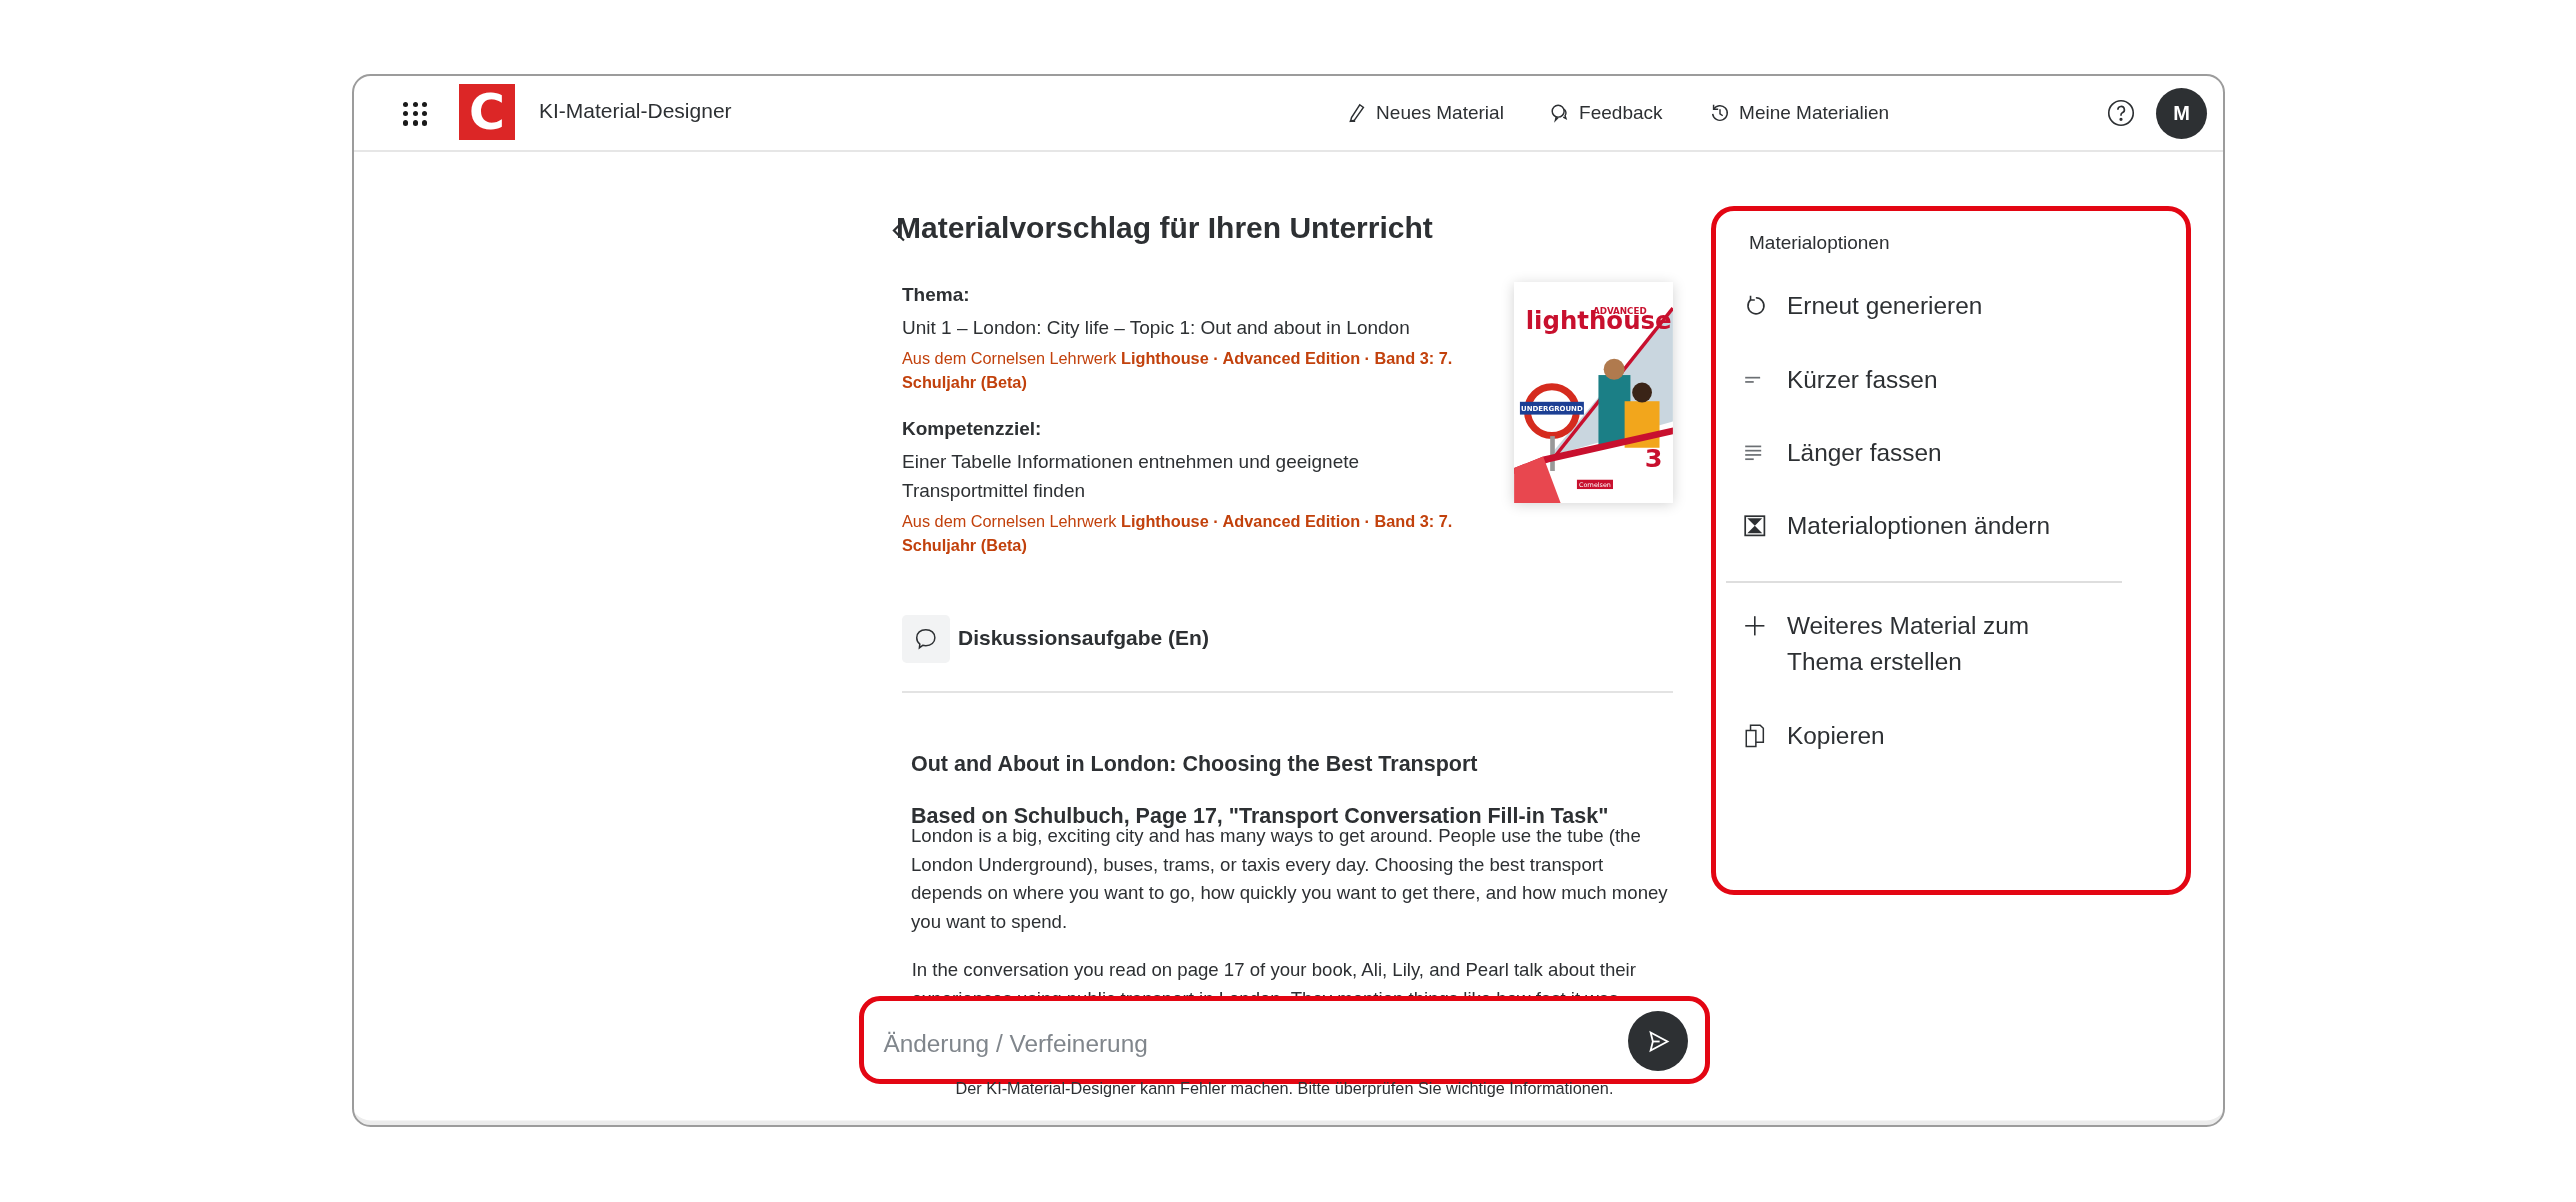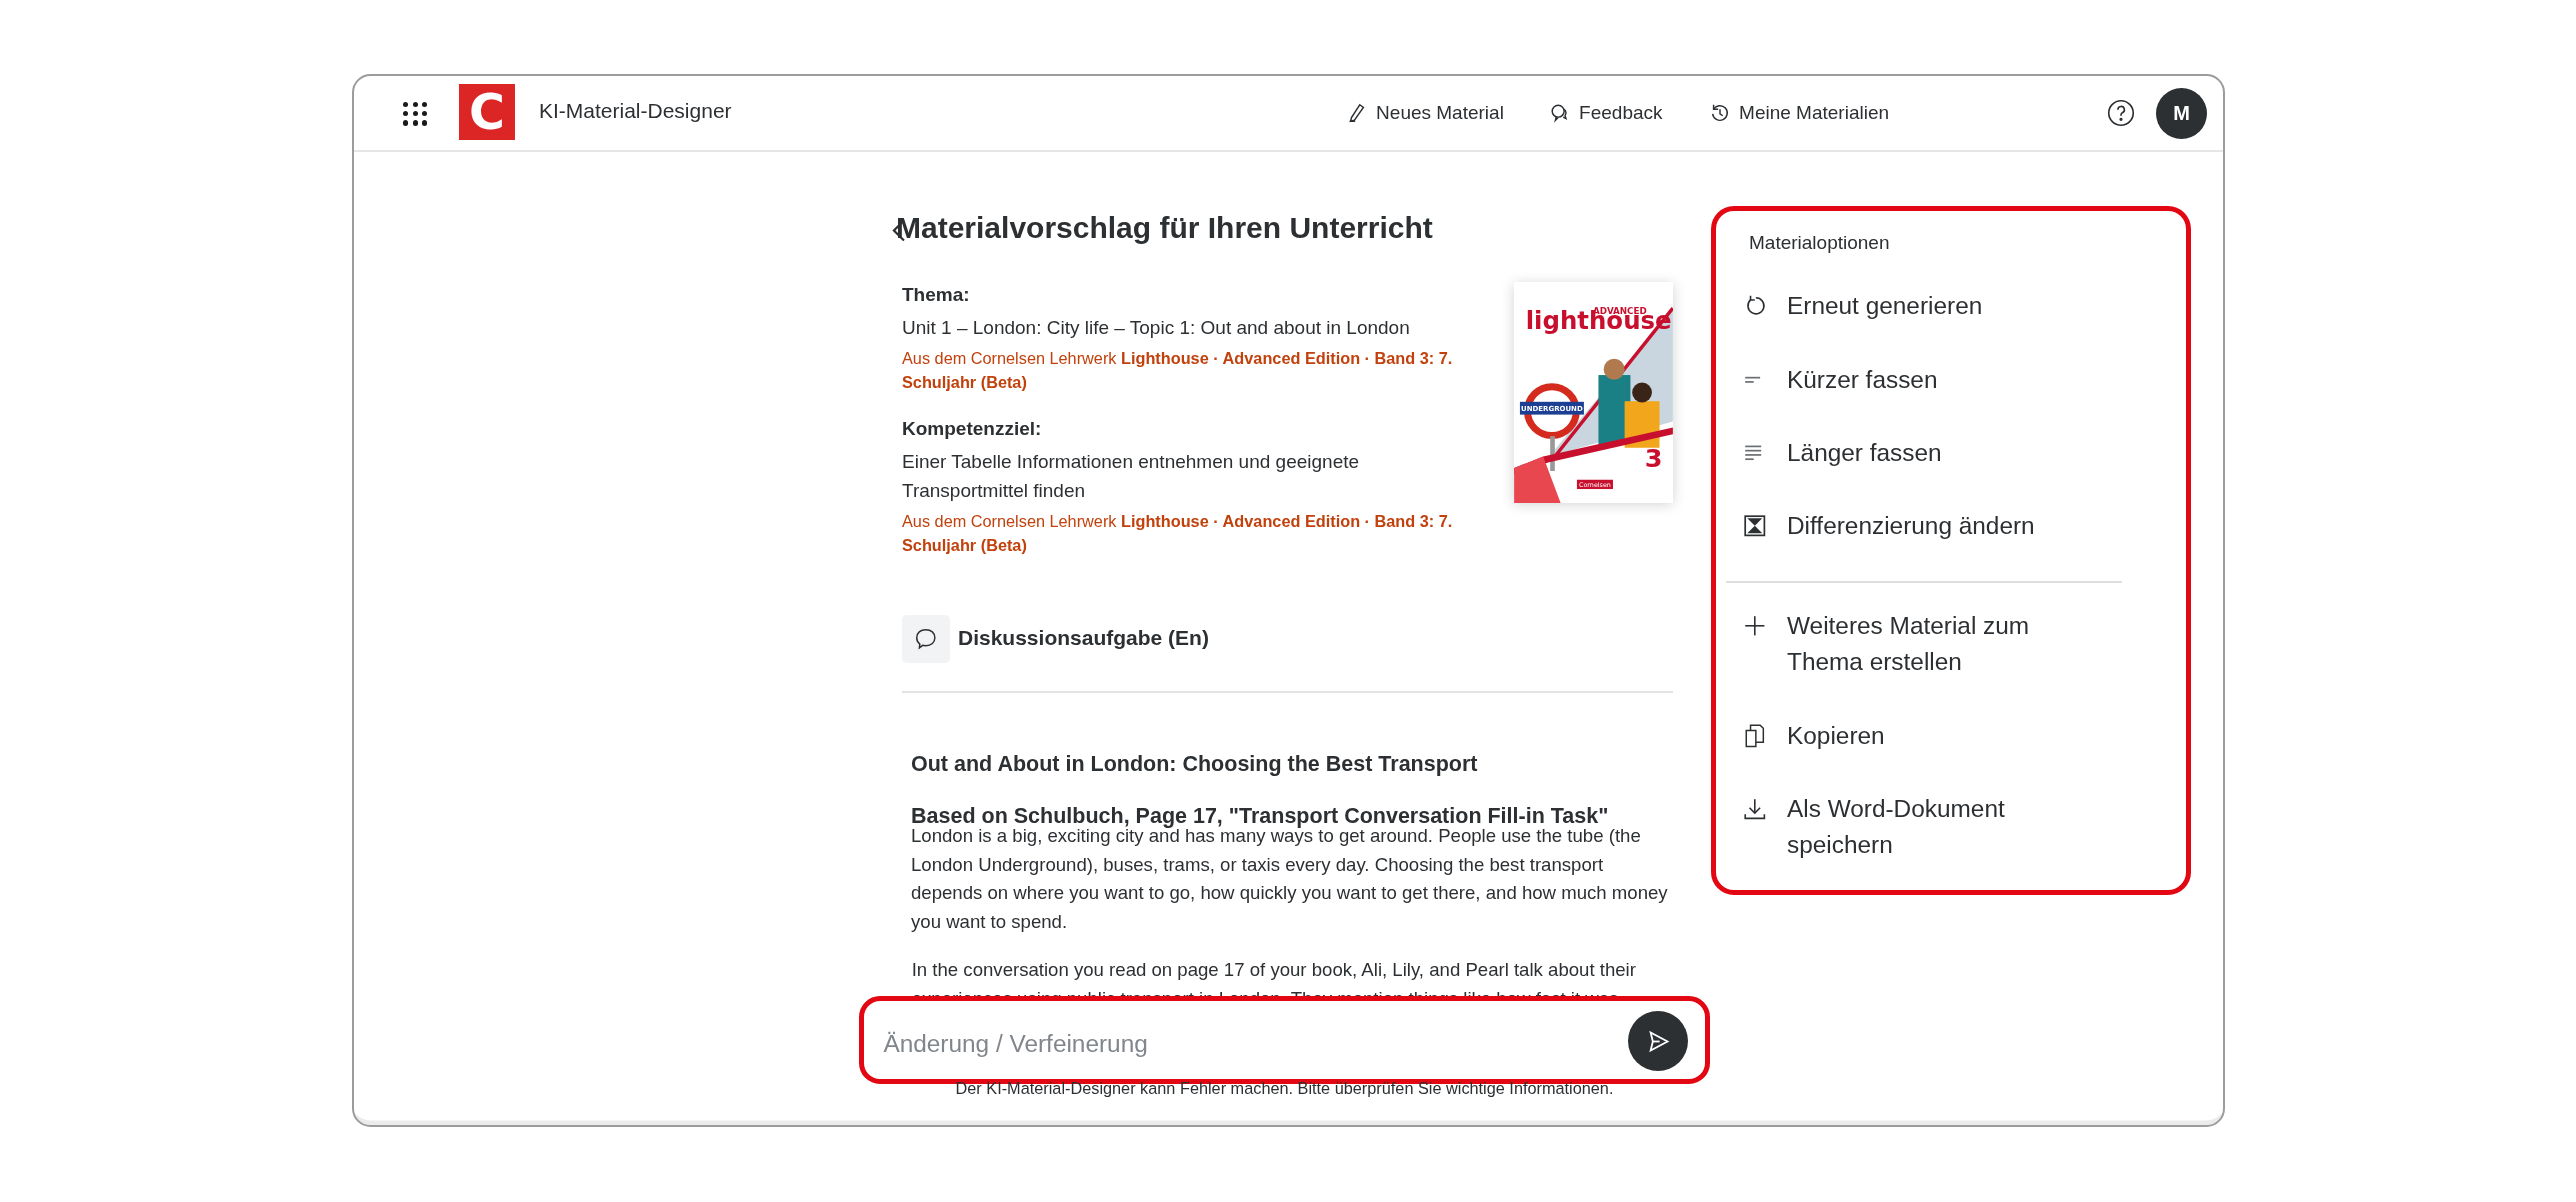--- a/index.html
+++ b/index.html
@@ -229,21 +229,21 @@
     <span>Länger fassen</span>
   </div>
   <div class="opt" style="top:297px">
     <span class="ic">
         <svg viewBox="0 0 24 24">
           <rect x="3" y="3" width="18" height="18" fill="#fff" stroke="#2d3033" stroke-width="1.6"></rect>
           <polygon points="5,5 19,5 12,12" fill="#2d3033"></polygon>
           <polygon points="5,19 19,19 12,12" fill="#2d3033"></polygon>
         </svg>
       </span>
-    <span>Differenzierung ändern</span>
+    <span>Materialoptionen ändern</span>
   </div>
 
   <div class="panel-divider"></div>
 
   <div class="opt" style="top:397px; width:326px">
     <span class="ic">
         <svg viewBox="0 0 24 24" fill="none" stroke="#2d3033" stroke-width="1.5">
           <path d="M12 3v18"></path>
           <path d="M3 12h18"></path>
         </svg>
@@ -252,24 +252,14 @@
   </div>
   <div class="opt" style="top:507px">
     <span class="ic">
         <svg viewBox="0 0 24 24" fill="none" stroke="#2d3033" stroke-width="1.4">
           <path d="M4 7h9v15H4z"></path>
           <path d="M8 7V2h9l3 3v13h-7"></path>
         </svg>
       </span>
     <span>Kopieren</span>
   </div>
-  <div class="opt" style="top:580px; width:302px">
-    <span class="ic">
-        <svg viewBox="0 0 24 24" fill="none" stroke="#2d3033" stroke-width="1.5">
-          <path d="M12 3v13"></path>
-          <path d="M7 11l5 5 5-5"></path>
-          <path d="M3 17v4h18v-4"></path>
-        </svg>
-      </span>
-    <span>Als Word-Dokument speichern</span>
-  </div>
 </div>
 
 
 </body></html>

